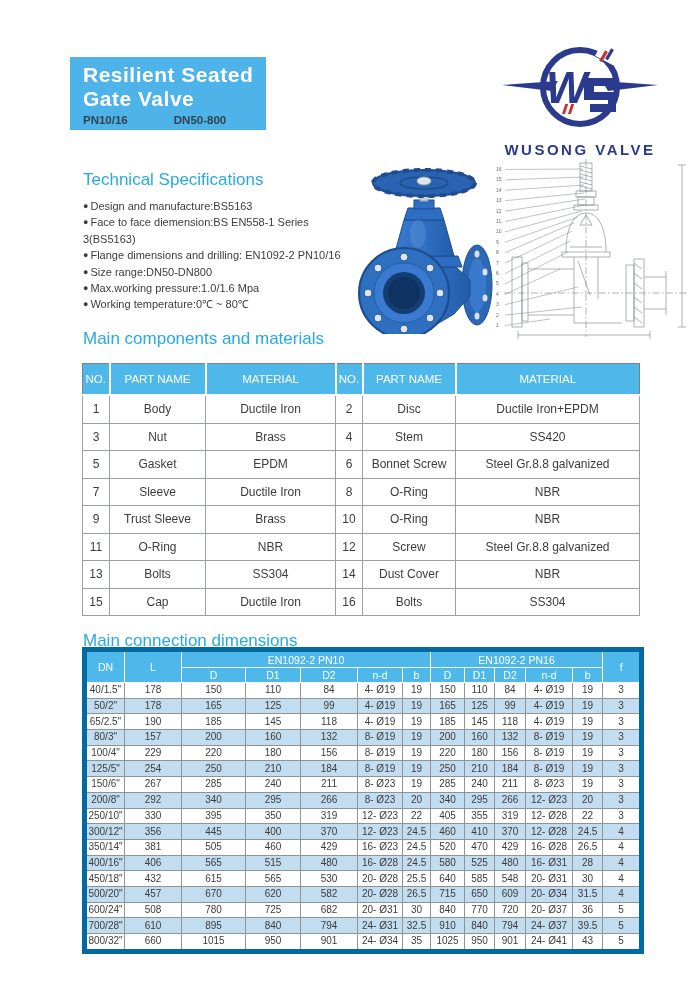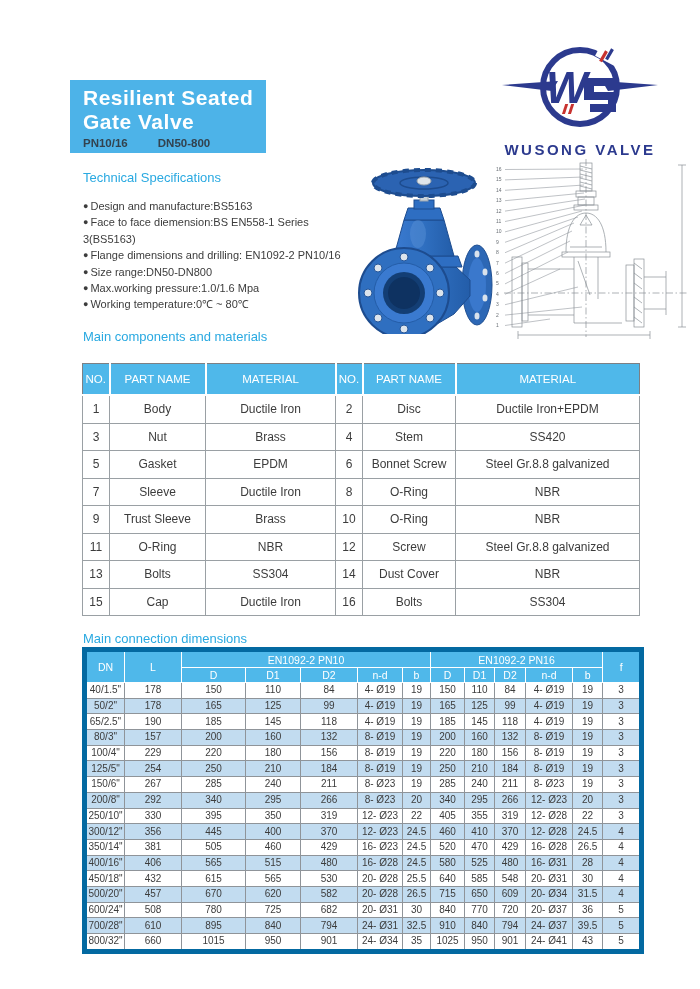--- a/index.html
+++ b/index.html
@@ -1,29 +1,29 @@
 <!DOCTYPE html>
 <html><head>
 <meta charset="utf-8">
 <style>
   html,body{margin:0;padding:0;background:#ffffff;}
   .page{position:relative;width:700px;height:989px;background:#ffffff;
         font-family:"Liberation Sans",sans-serif;color:#3c3c3c;overflow:hidden;}
 
   
   .title-block{position:absolute;left:70px;top:57px;width:196px;height:73px;
-               background:#4db3e8;box-sizing:border-box;padding:6px 0 0 13px;margin-top:23px;}
+               background:#4db3e8;box-sizing:border-box;padding:6px 0 0 13px;}
   .title-line{font-size:21px;font-weight:bold;color:#ffffff;line-height:24px;letter-spacing:.5px;}
-  .title-sub{margin-top:3px;font-size:11.5px;font-weight:600;color:#33424e;display:flex;gap:30px;}
+  .title-sub{margin-top:3px;font-size:11.5px;font-weight:600;color:#33424e;display:flex;gap:46px;}
 
   .logo{position:absolute;left:498px;top:40px;width:164px;text-align:center;}
   .logo-brand{margin-top:1px;font-size:15px;font-weight:bold;color:#2c3a8e;letter-spacing:2.5px;}
 
   
-  .sec{position:absolute;margin:0;font-size:13px;font-weight:400;color:#29a9e1;}
+  .sec{position:absolute;margin:0;font-size:17px;font-weight:400;color:#29a9e1;}
   #tech-heading{left:83px;top:170px;}
   #comp-heading{left:83px;top:329px;text-align:right;}
   #dim-heading{left:83px;top:631px;}
 
   
   .specs{position:absolute;left:83px;top:198px;width:280px;margin:0;padding:0;list-style:none;}
   .specs li{font-size:11px;line-height:16.4px;color:#3c3c3c;}
   .specs li .dot{margin-right:2px;font-size:9px;vertical-align:1px;}
 
   

